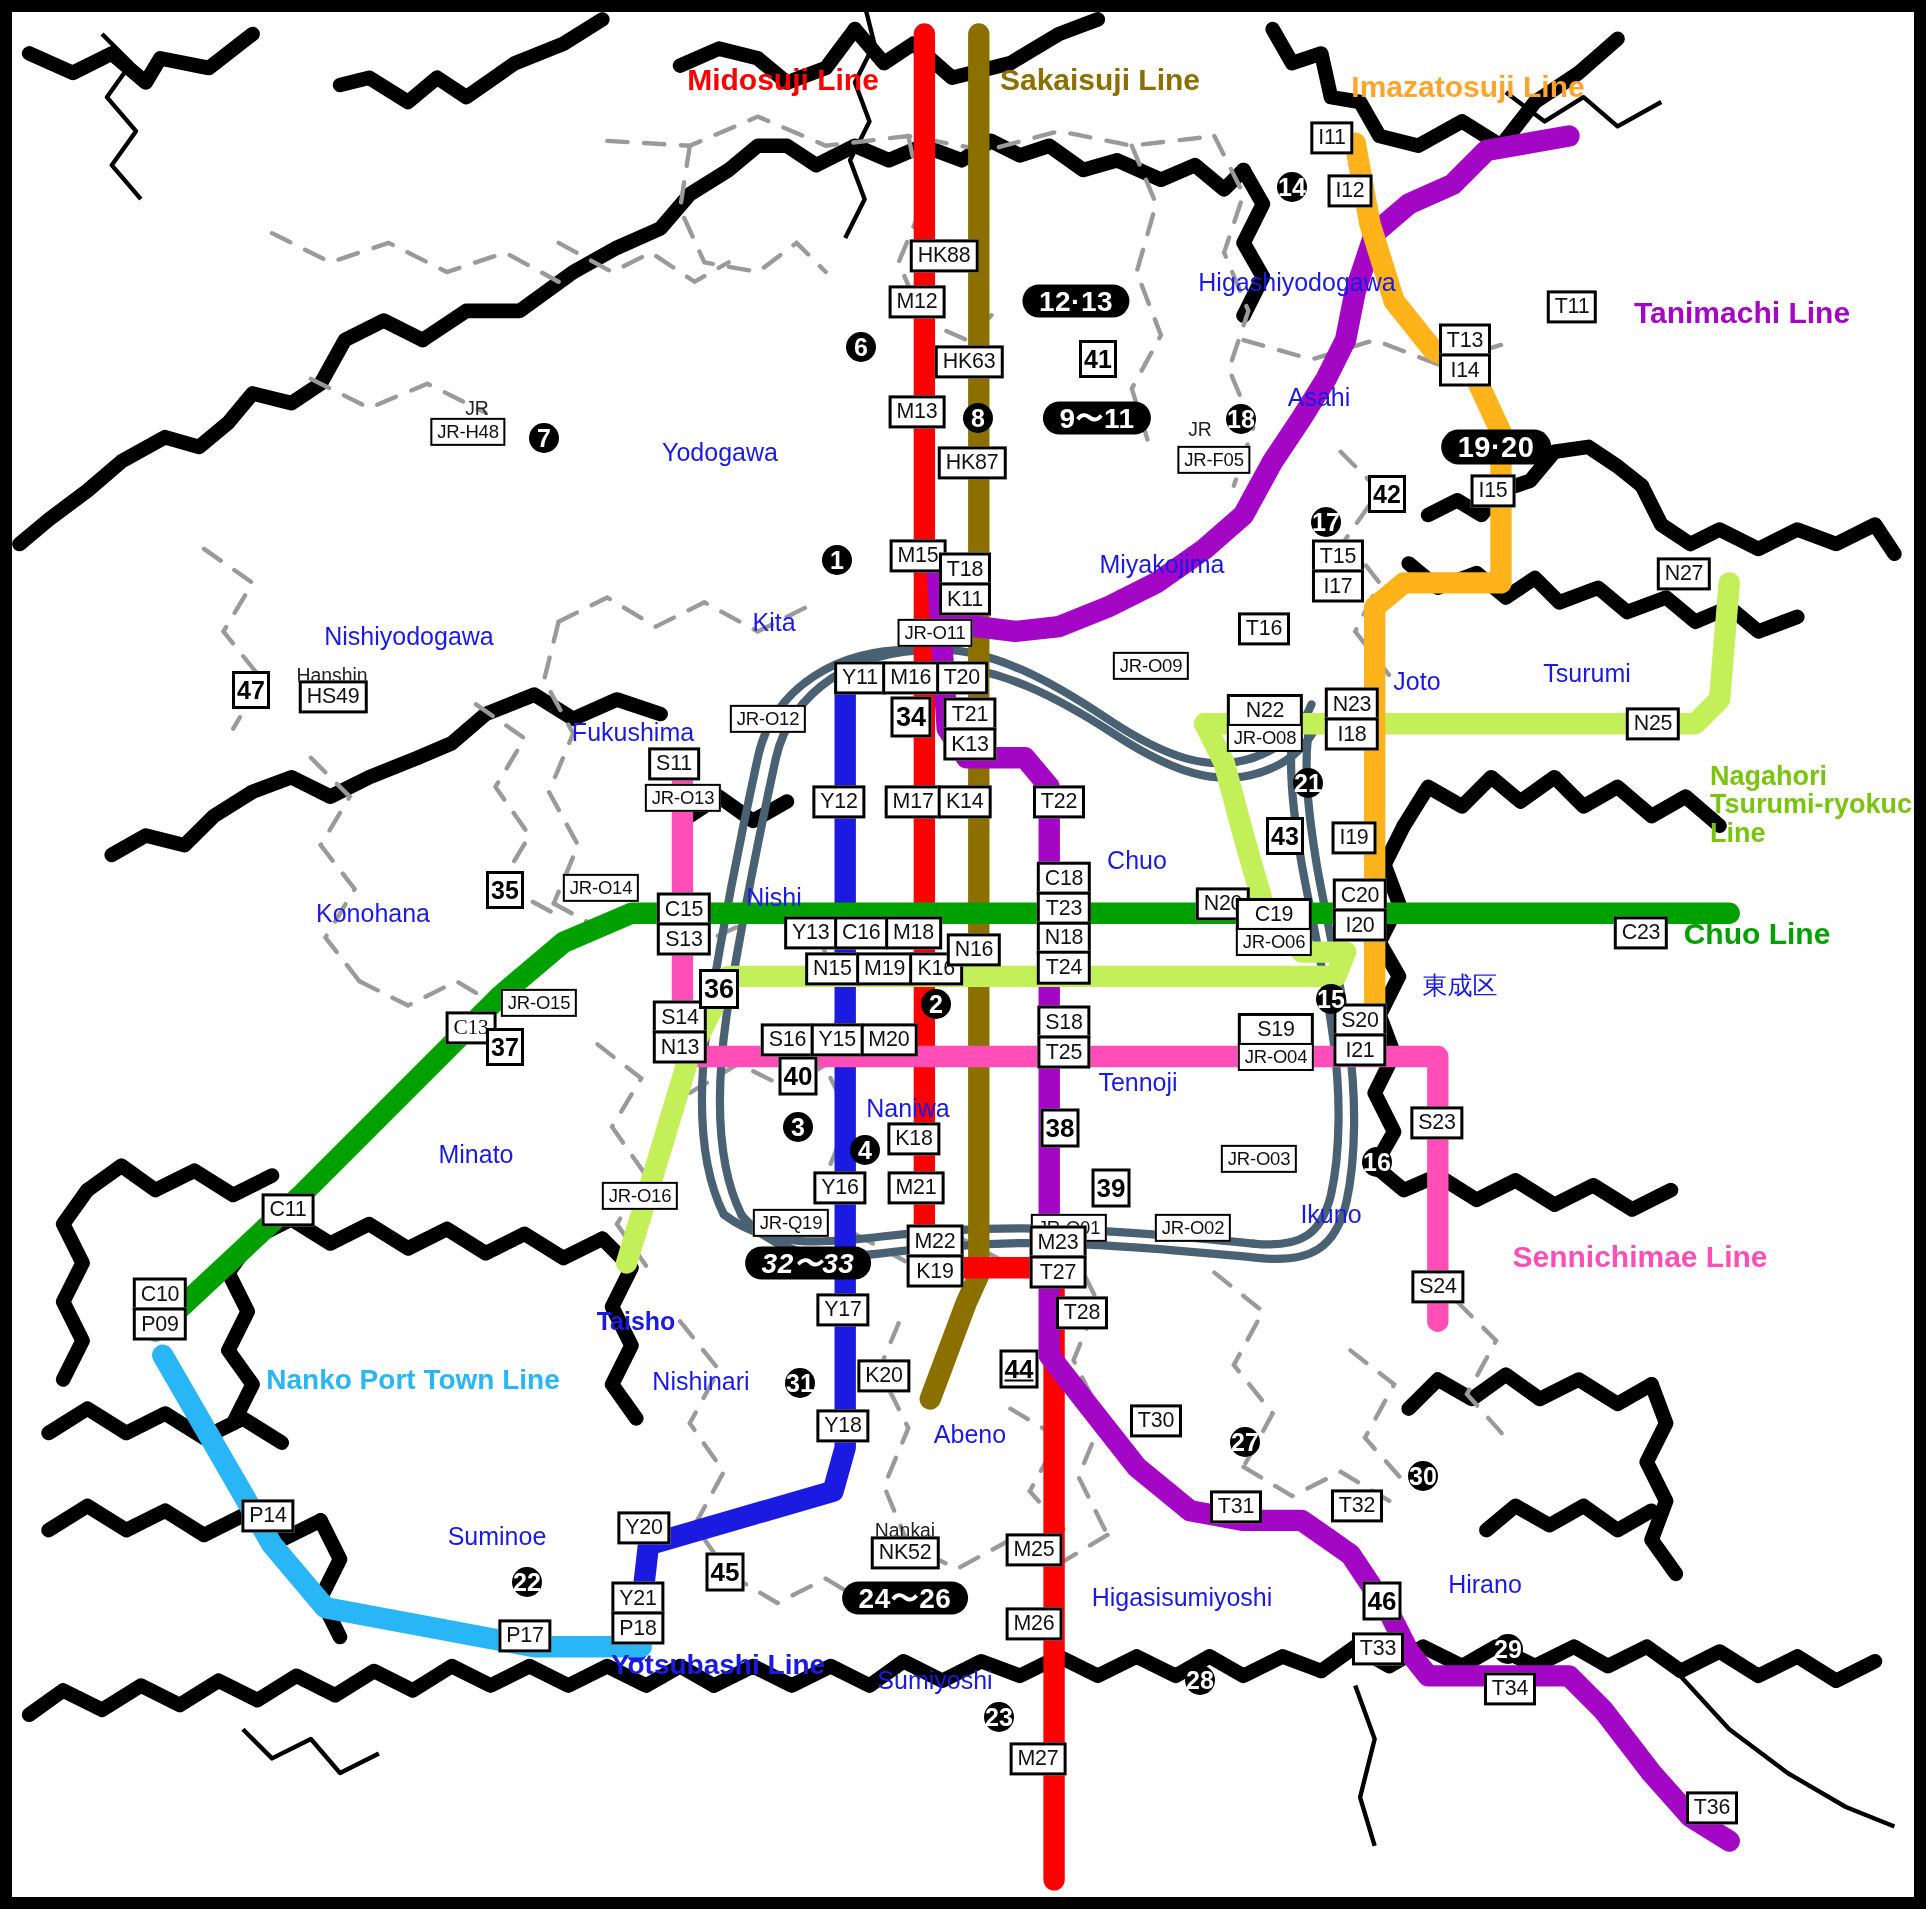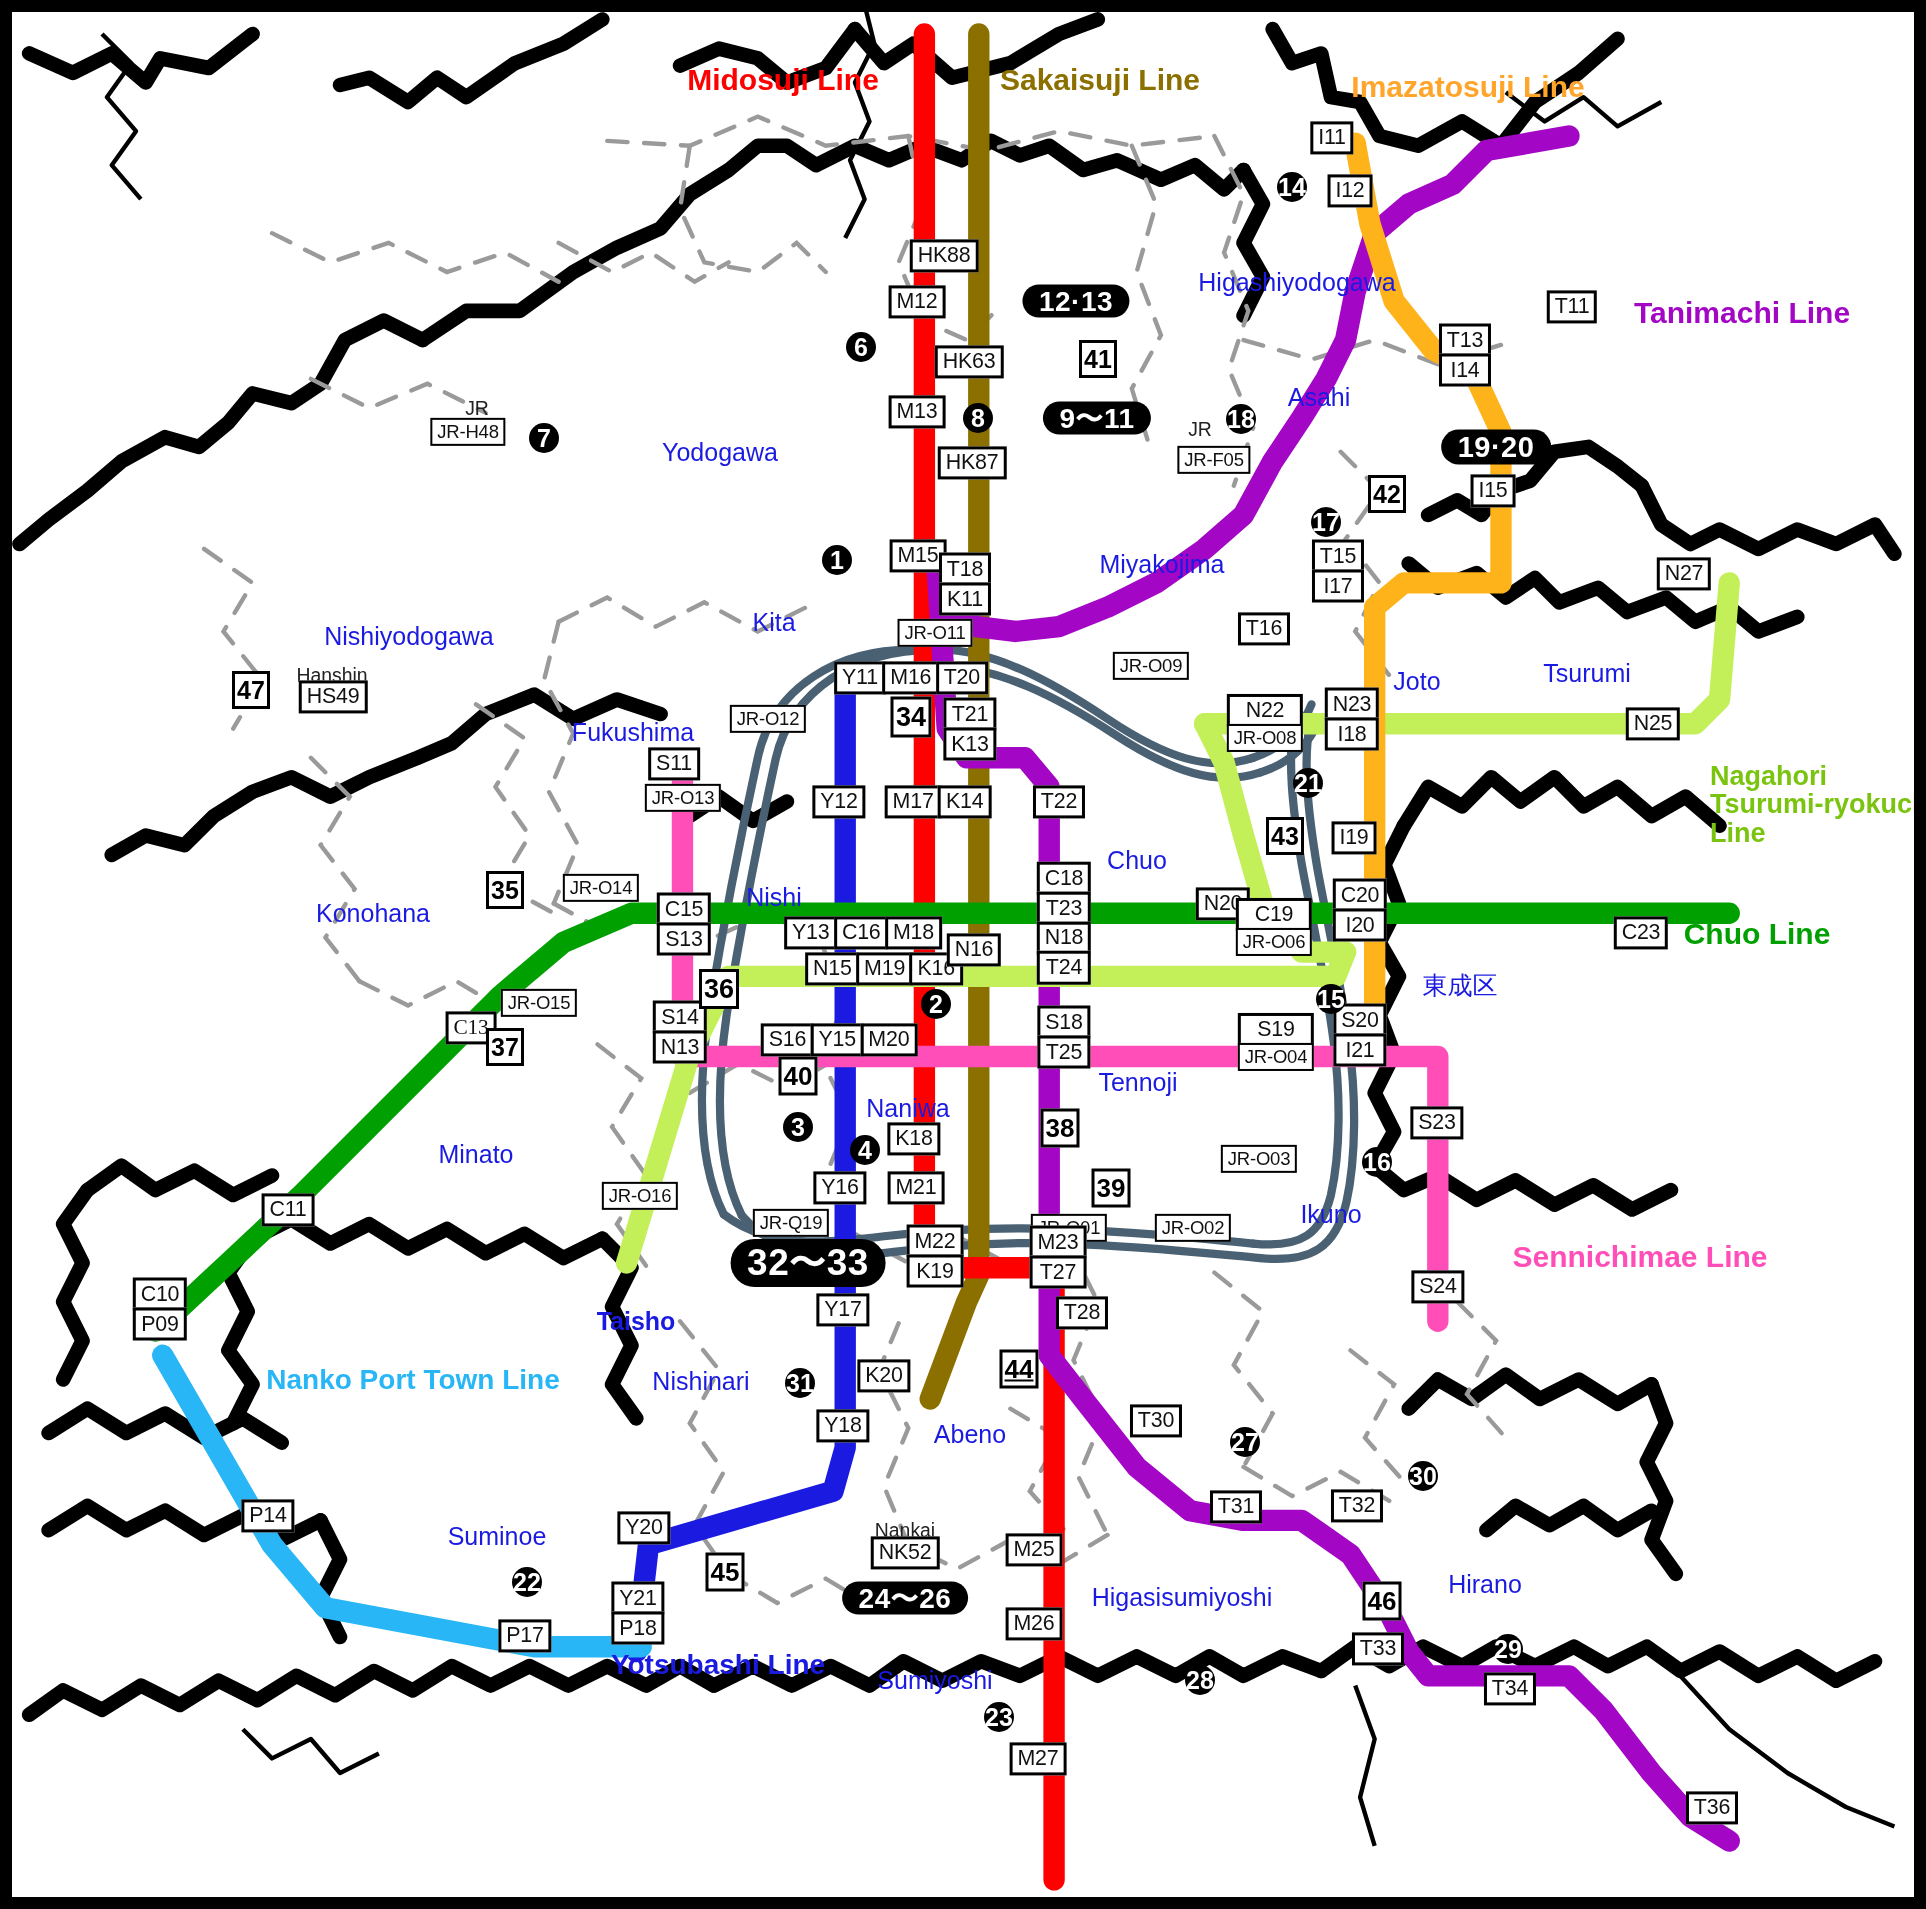--- a/index.html
+++ b/index.html
@@ -469,21 +469,21 @@
       <div class="numsquare" style="left: 719px; top: 989px; font-size: 27px; width: 34px; height: 34px;">36</div>
       <div class="numcircle" style="left: 936px; top: 1004px; font-size: 25px; width: 30px; height: 30px;">2</div>
       <div class="numcircle" style="left: 1331px; top: 999px; font-size: 25px; width: 30px; height: 30px;">15</div>
       <div class="numsquare" style="left: 505px; top: 1047px; font-size: 25px; width: 32px; height: 32px;">37</div>
       <div class="numsquare" style="left: 798px; top: 1076px; font-size: 26px; width: 33px; height: 33px;">40</div>
       <div class="numcircle" style="left: 798px; top: 1127px; font-size: 25px; width: 30px; height: 30px;">3</div>
       <div class="numsquare" style="left: 1060px; top: 1128px; font-size: 26px; width: 33px; height: 33px;">38</div>
       <div class="numcircle" style="left: 865px; top: 1150px; font-size: 25px; width: 30px; height: 30px;">4</div>
       <div class="numcircle" style="left: 1377px; top: 1162px; font-size: 25px; width: 30px; height: 30px;">16</div>
       <div class="numsquare" style="left: 1111px; top: 1188px; font-size: 26px; width: 33px; height: 33px;">39</div>
-      <div class="numpill" style="left: 808px; top: 1263px; font-size: 37px; height: 48px;">32〜33</div>
+      <div class="numpill" style="left: 808px; top: 1263px; font-size: 28px; height: 33px; font-style: italic;">32〜33</div>
       <div class="numsquare" style="left: 1019px; top: 1369px; font-size: 26px; width: 33px; height: 33px; text-decoration: underline;">44</div>
       <div class="numcircle" style="left: 800px; top: 1383px; font-size: 25px; width: 30px; height: 30px;">31</div>
       <div class="numcircle" style="left: 1245px; top: 1442px; font-size: 25px; width: 30px; height: 30px;">27</div>
       <div class="numcircle" style="left: 1423px; top: 1476px; font-size: 25px; width: 30px; height: 30px;">30</div>
       <div class="numcircle" style="left: 527px; top: 1582px; font-size: 25px; width: 30px; height: 30px;">22</div>
       <div class="numsquare" style="left: 725px; top: 1572px; font-size: 26px; width: 33px; height: 33px;">45</div>
       <div class="numpill" style="left: 905px; top: 1598px; font-size: 28px; height: 33px;">24〜26</div>
       <div class="numsquare" style="left: 1382px; top: 1601px; font-size: 26px; width: 33px; height: 33px;">46</div>
       <div class="numcircle" style="left: 1508px; top: 1649px; font-size: 25px; width: 30px; height: 30px;">29</div>
       <div class="numcircle" style="left: 1200px; top: 1680px; font-size: 25px; width: 30px; height: 30px;">28</div>

